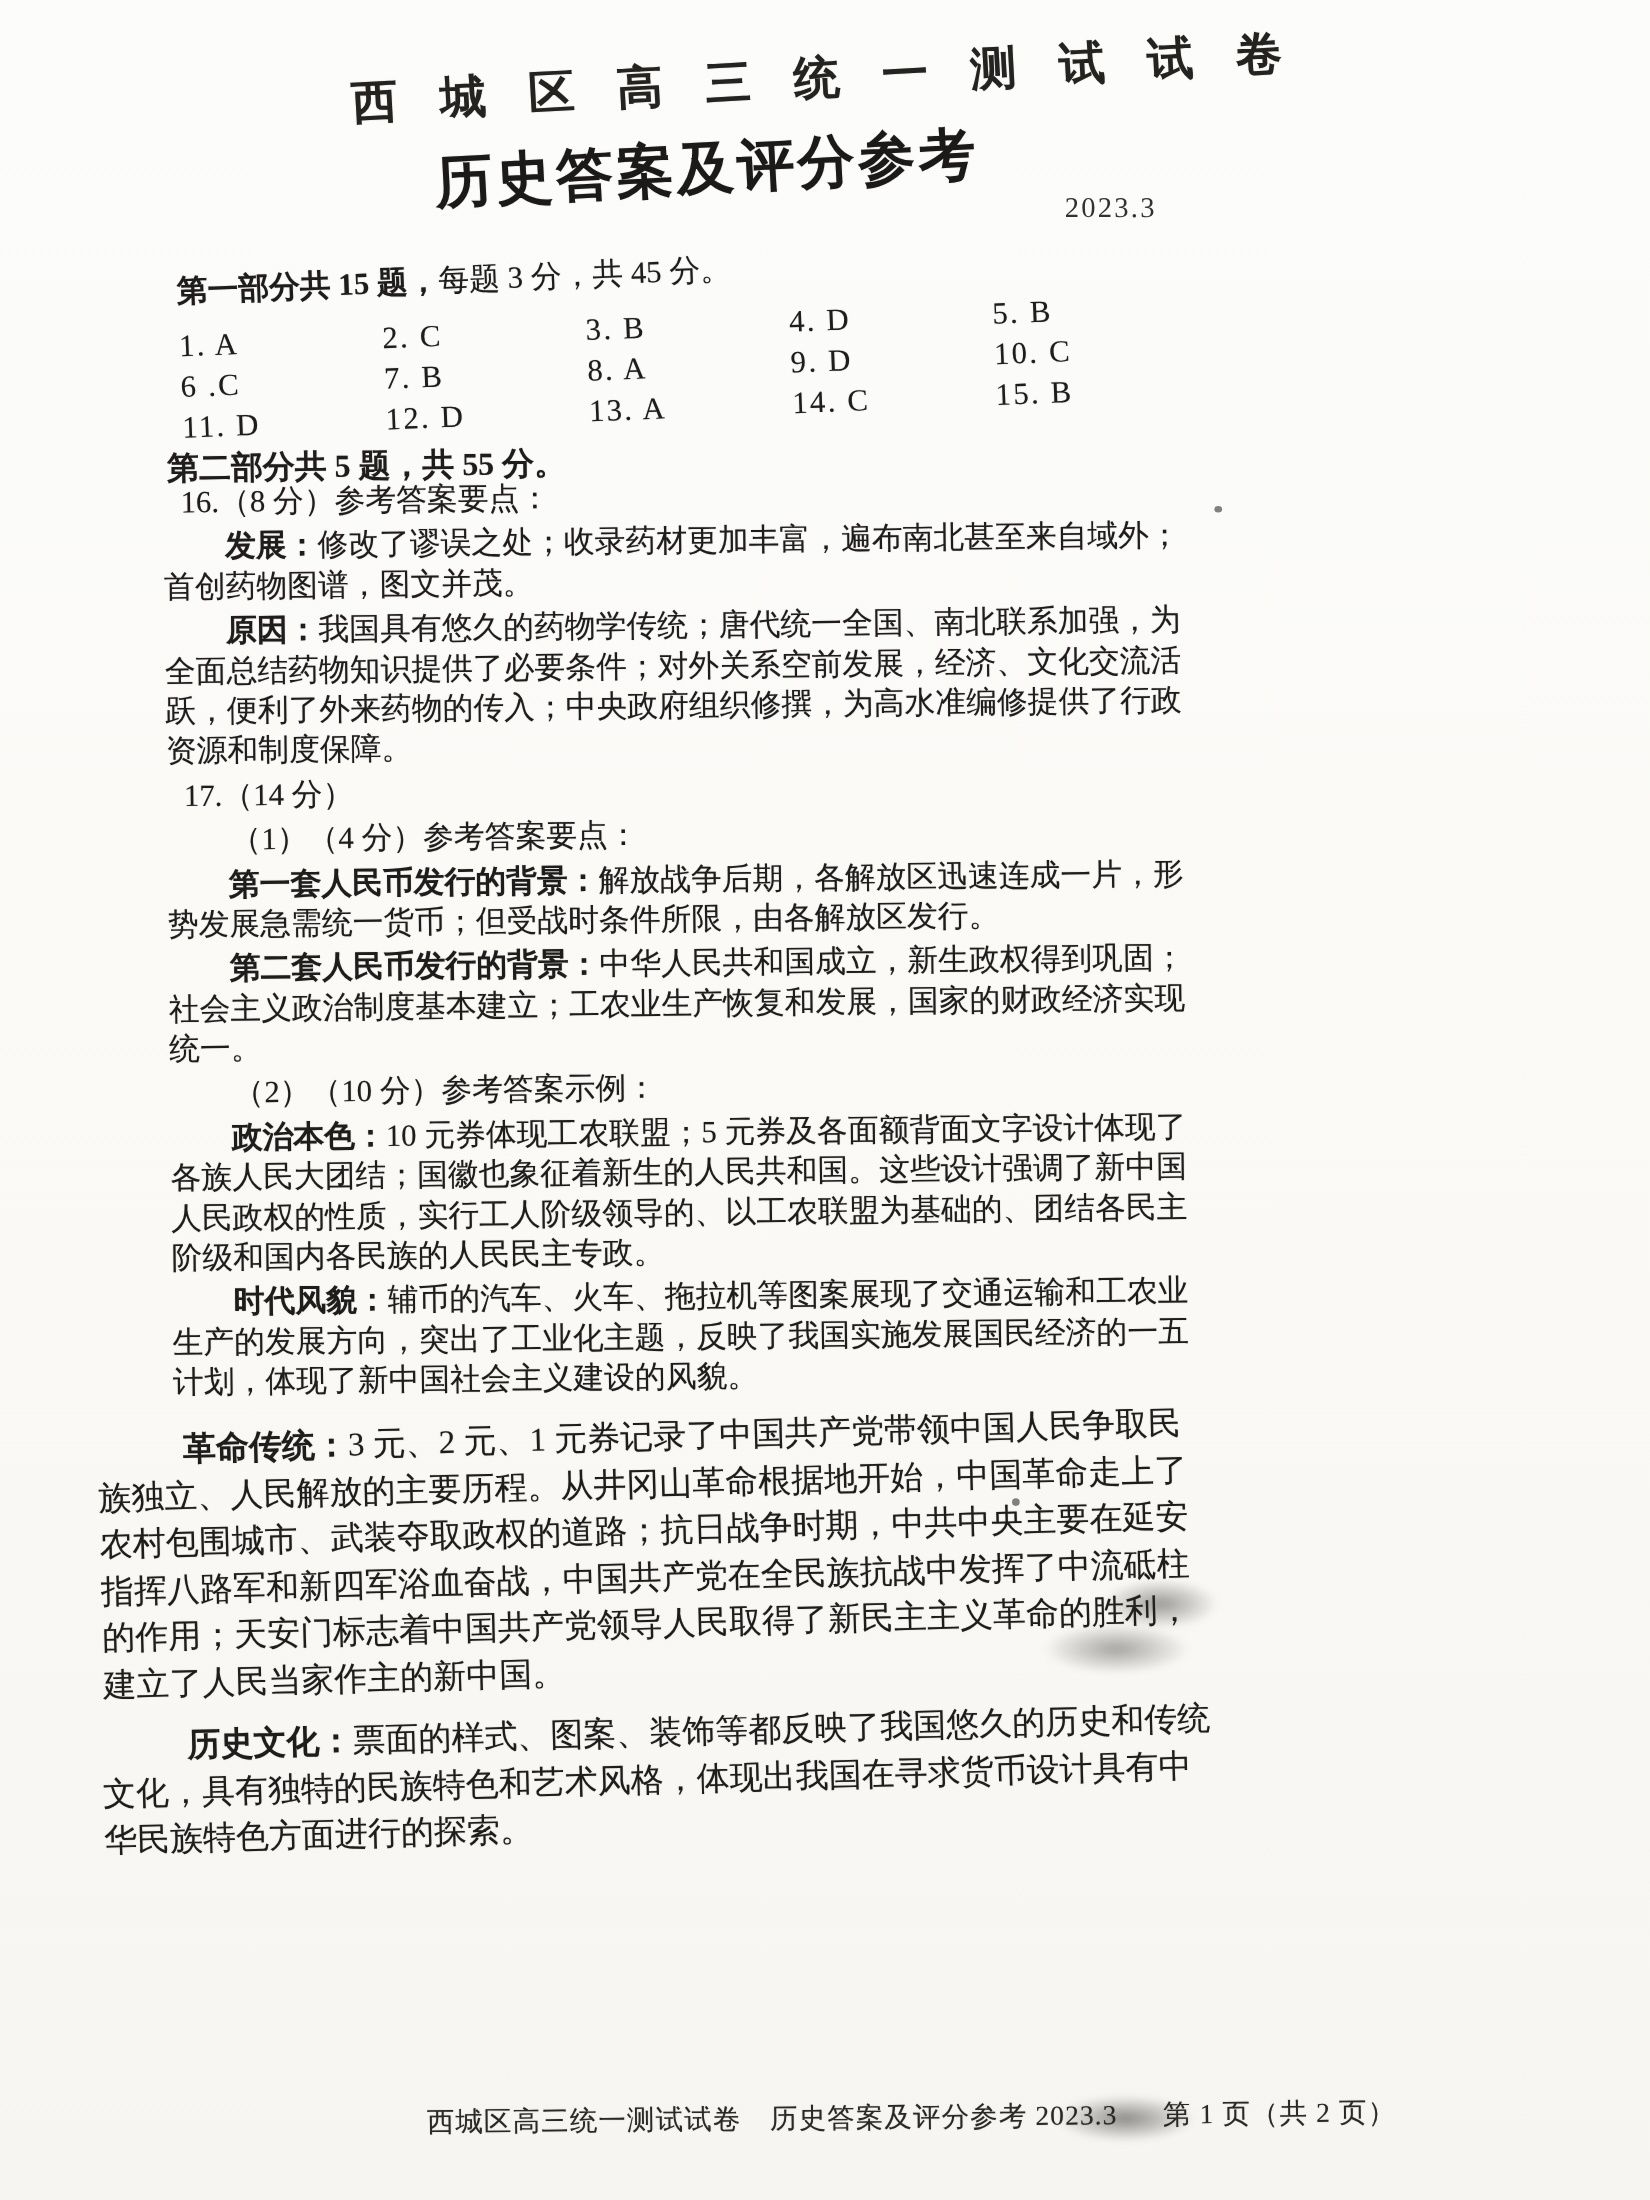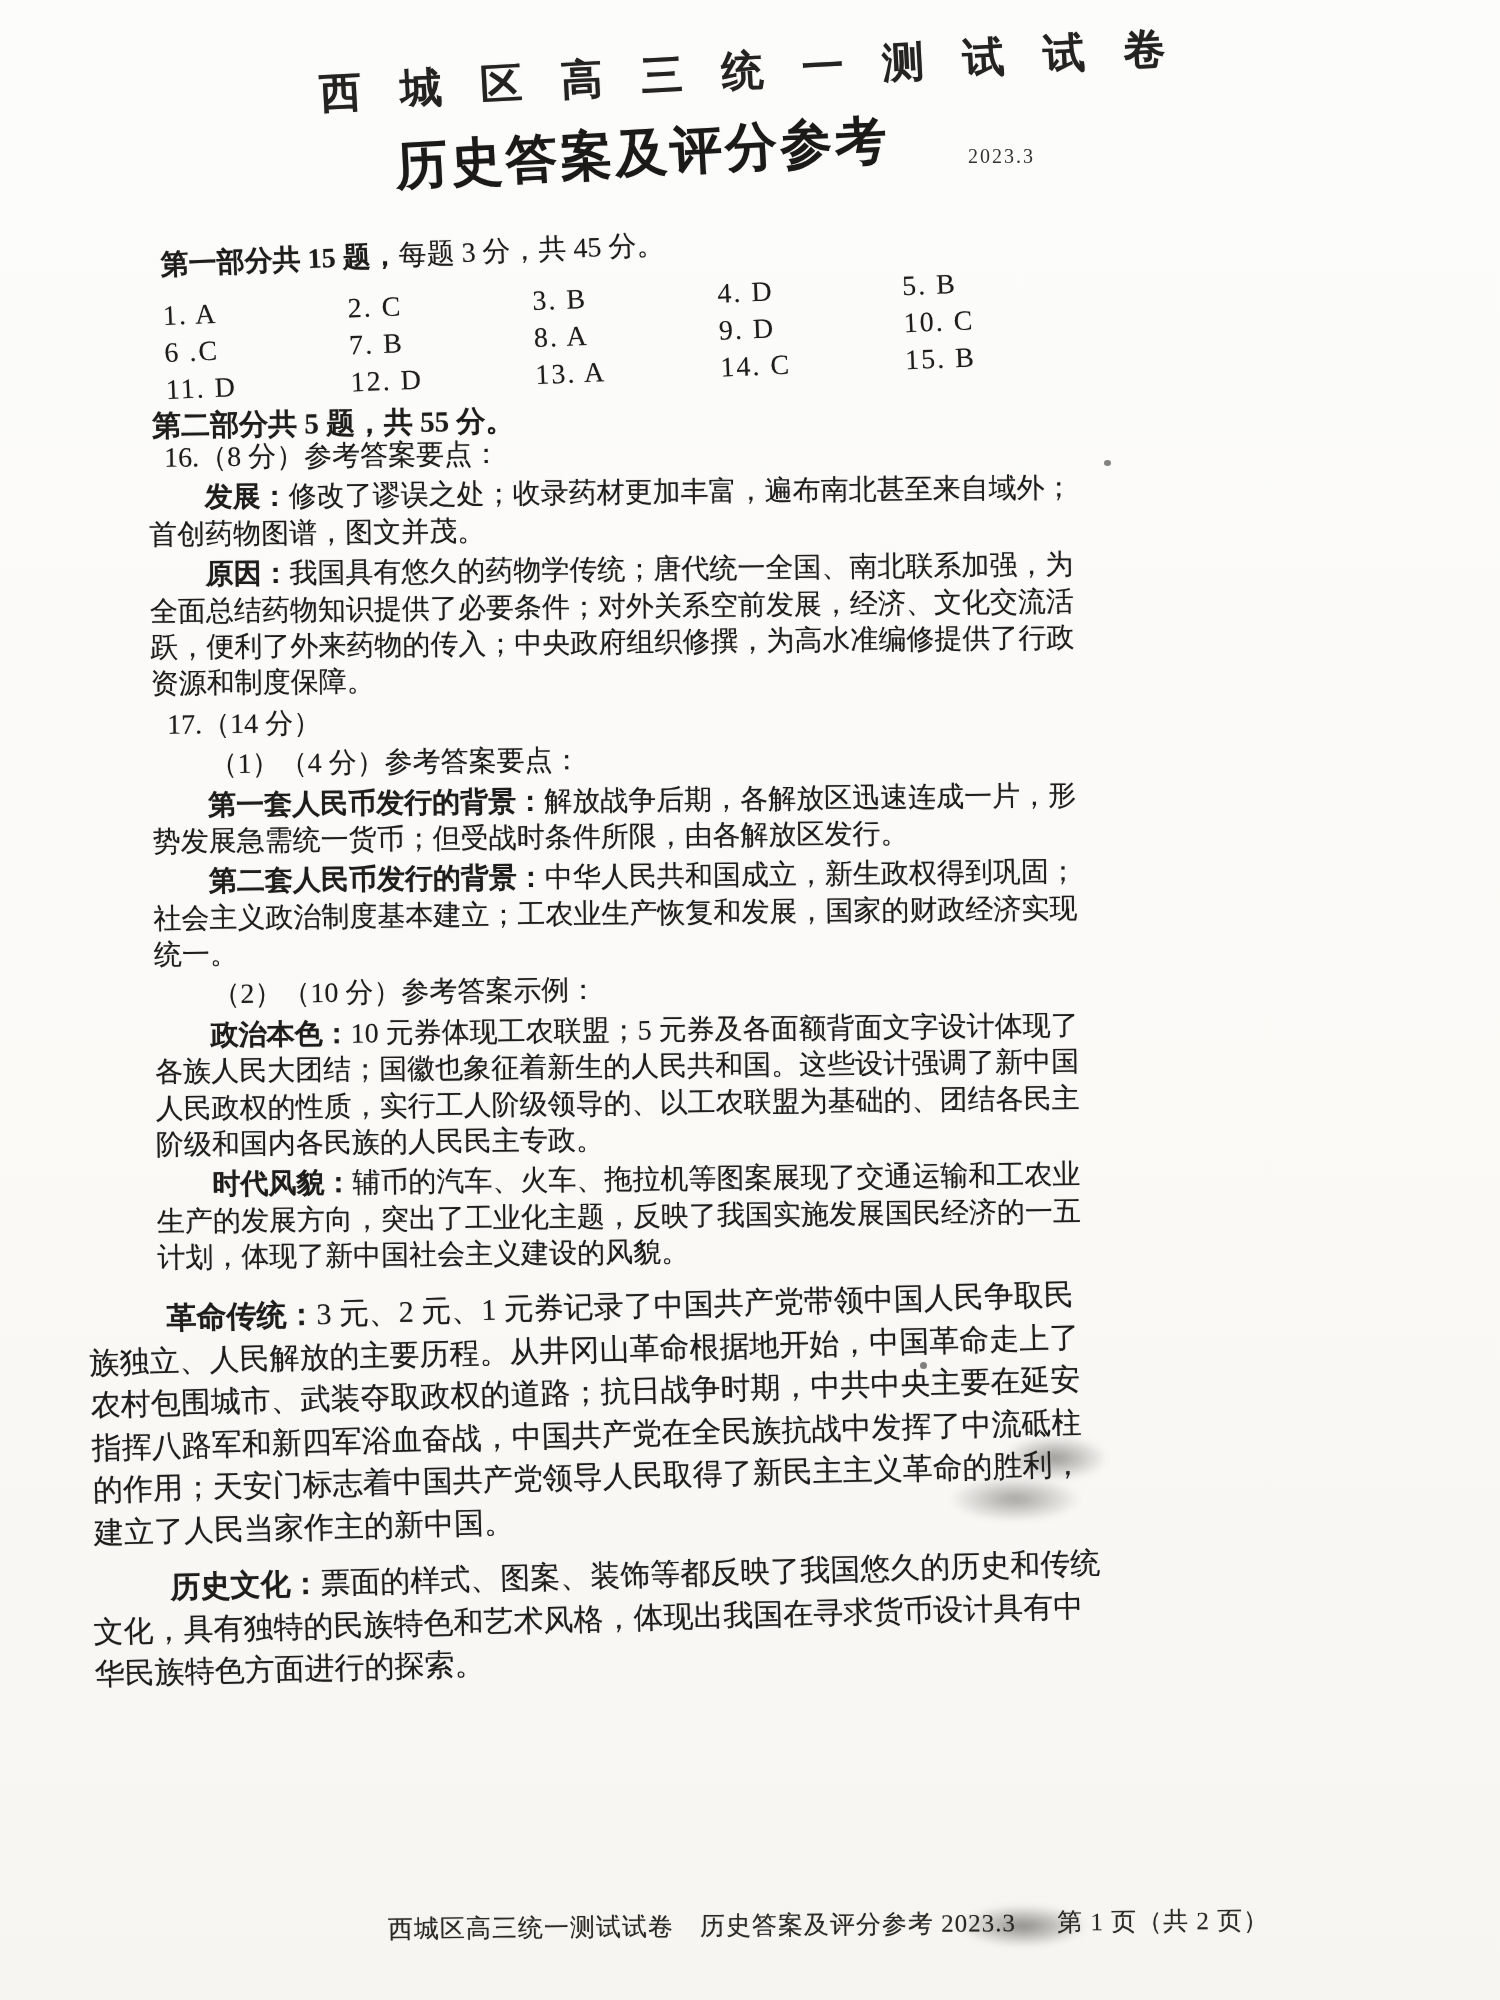--- a/index.html
+++ b/index.html
@@ -34,23 +34,23 @@
   .exam-subtitle {
     margin-top: 14px;
     margin-left: 72px;
     font-size: 52px;
     font-weight: bold;
     letter-spacing: 3px;
     color: #1b1a18;
   }
   .exam-date {
     position: absolute;
-    top: 145px;
+    top: 174px;
     left: 968px;
-    font-size: 20px;
+    font-size: 26px;
     letter-spacing: 2px;
     color: #33322f;
   }
 
   
   .part1 {
     position: absolute;
     top: 246px;
     left: 160px;
     width: 960px;

